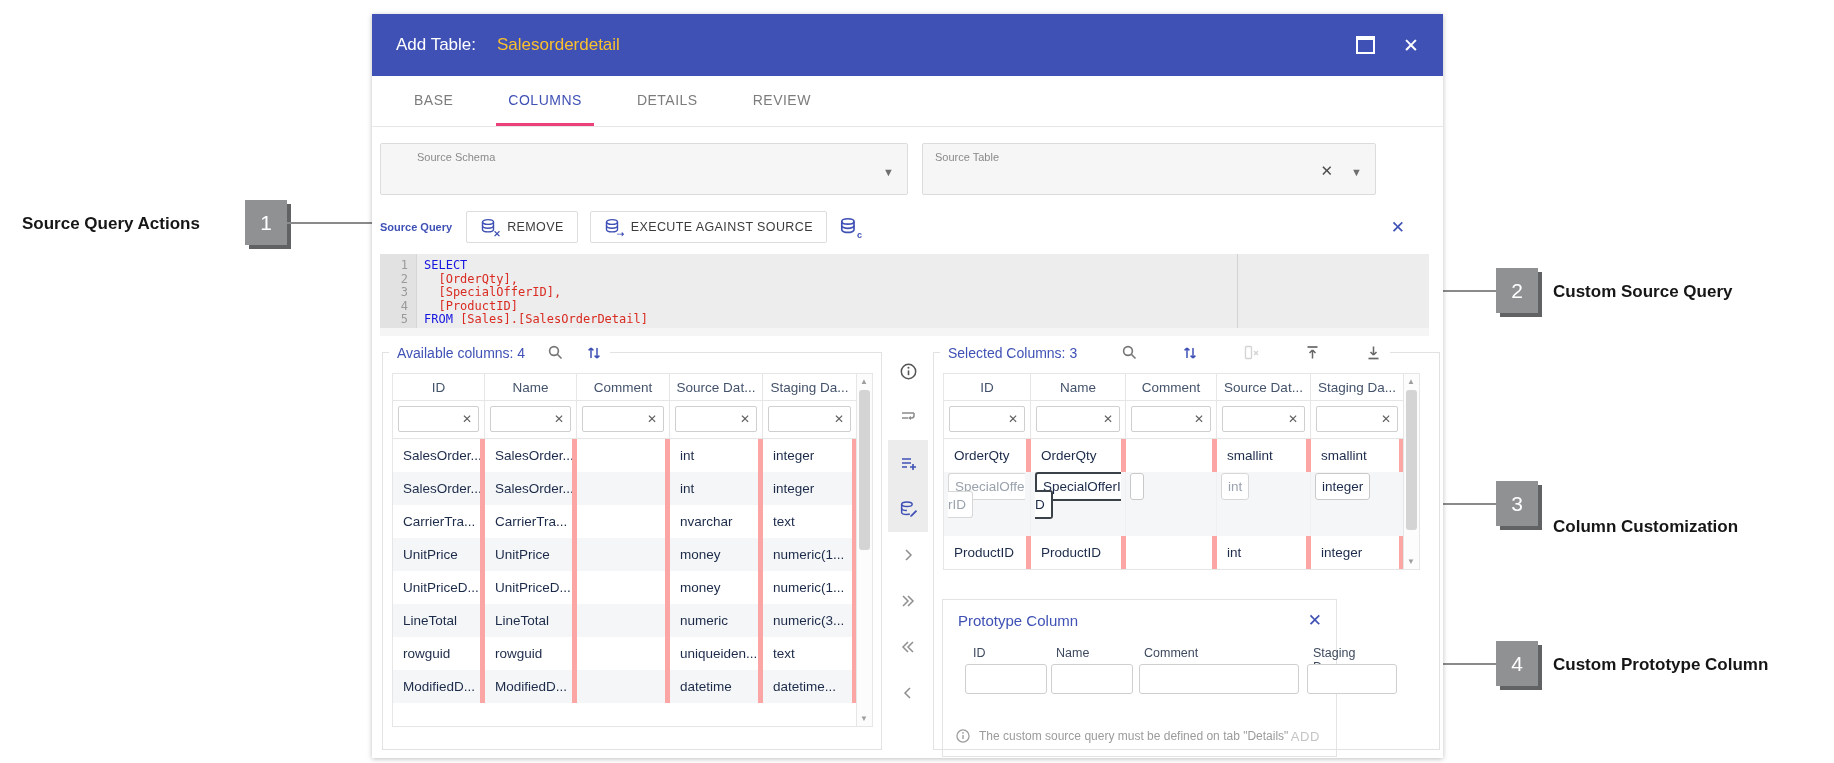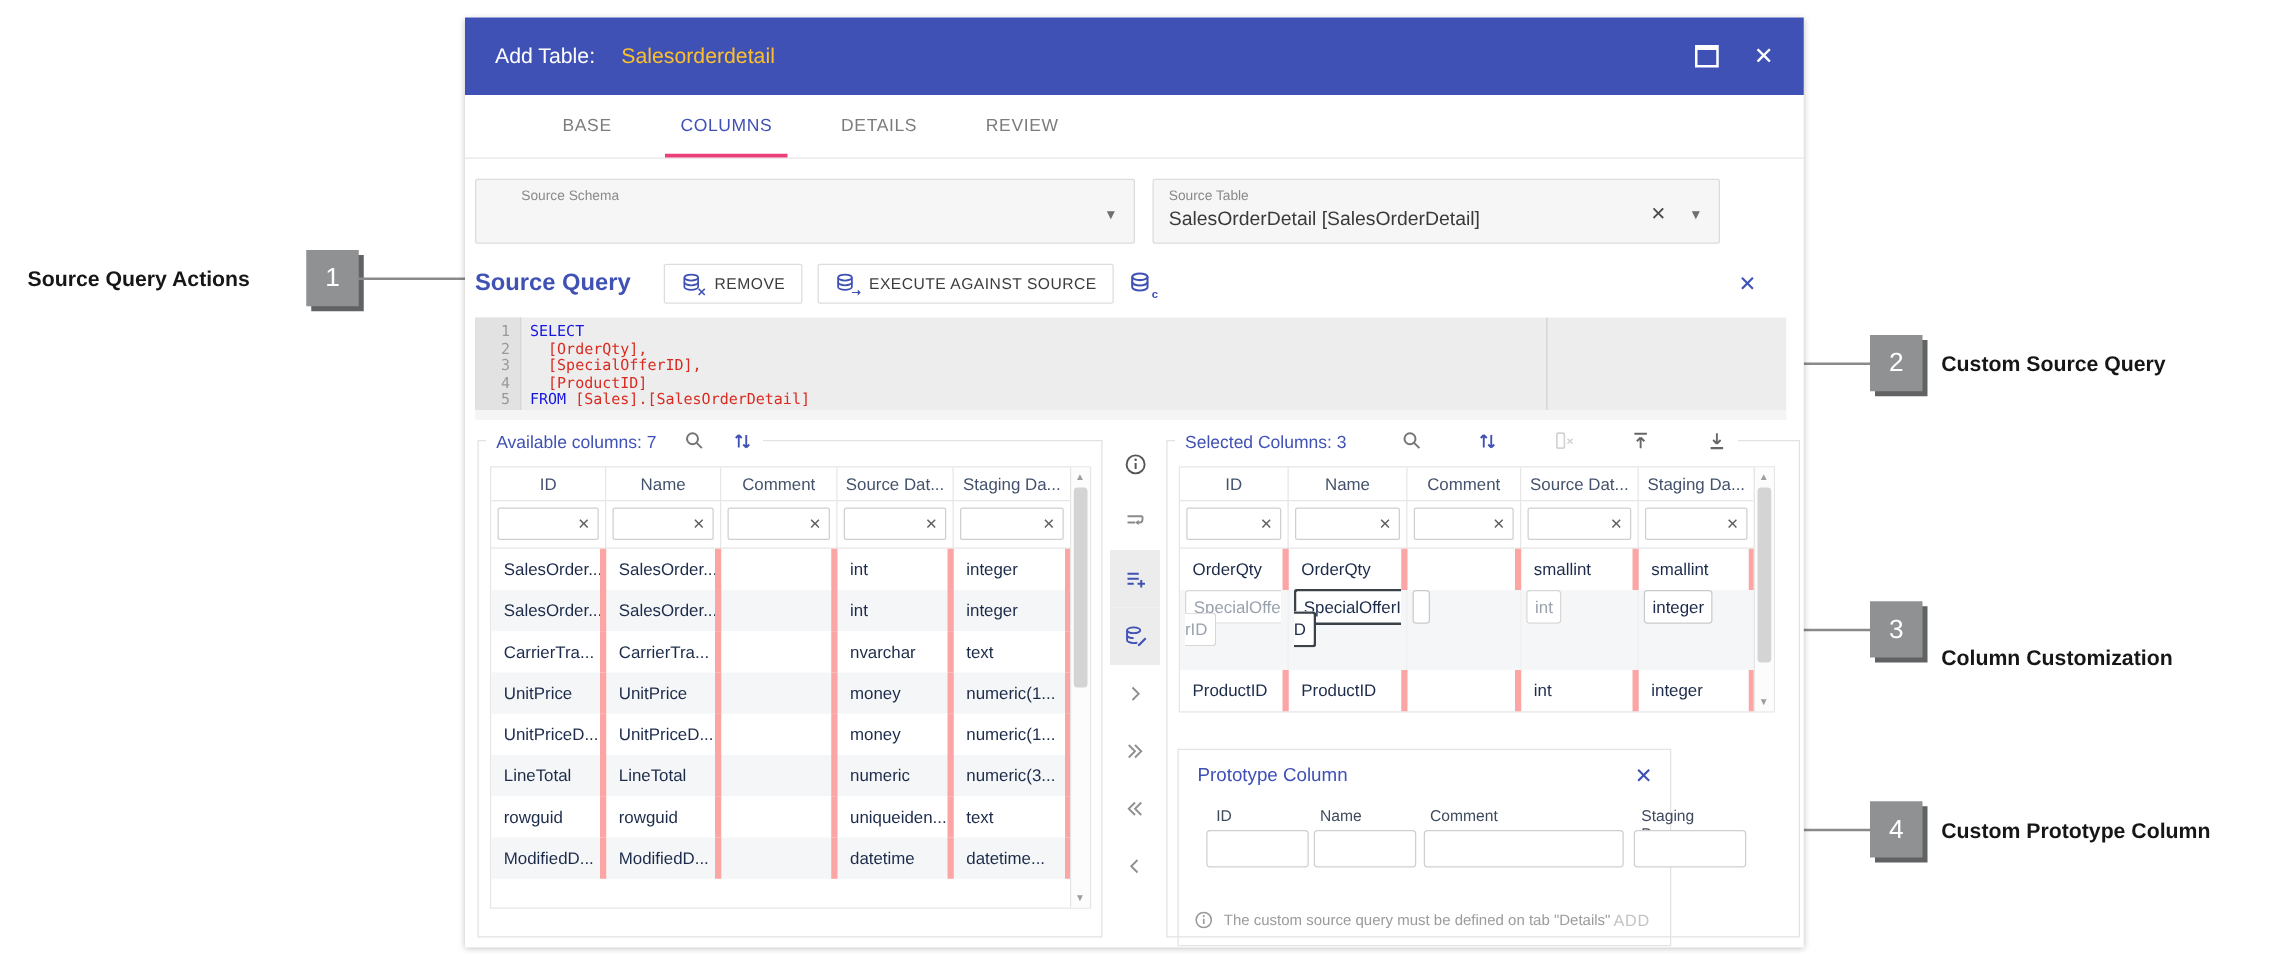--- a/index.html
+++ b/index.html
@@ -14,36 +14,36 @@
 
   
   .dialog{position:absolute;left:372px;top:14px;width:1071px;height:744px;background:#fff;
           box-shadow:0 1px 5px rgba(0,0,0,.25);}
   .titlebar{height:62px;background:#3f51b5;display:flex;align-items:center;padding:0 24px;color:#fff;font-size:17px;}
   .title-name{color:#fbc02d;margin-left:21px;}
   .win-icons{margin-left:auto;display:flex;align-items:center;gap:28px;}
   .win-max{width:15px;height:12px;border:2px solid #fff;border-top-width:4px;display:inline-block;}
   .win-close{color:#fff;font-size:19px;line-height:1;}
 
-  .tabs{height:50px;border-bottom:1px solid #e6e6e6;padding-left:66px;display:flex;}
+  .tabs{height:50px;border-bottom:1px solid #e6e6e6;padding-left:30px;display:flex;}
   .tab{padding:0 12px;margin-right:31px;display:flex;align-items:center;font-size:14px;
        letter-spacing:.5px;color:#7c7c7c;border-bottom:3px solid transparent;cursor:default;}
   .tab.active{color:#3f51b5;border-bottom-color:#ec407a;}
 
   .fields-row{position:absolute;top:129px;left:8px;width:1055px;height:52px;display:flex;gap:14px;}
   .combo{background:#f6f6f6;border:1px solid #dcdcdc;border-radius:2px;position:relative;padding:7px 12px;box-sizing:border-box;}
   .combo-schema{width:528px;padding-left:36px;}
   .combo-table{width:454px;}
   .flabel{font-size:11px;color:#8a8a8a;display:block;}
   .fvalue{font-size:15.5px;color:#3a3a3a;display:block;margin-top:4px;}
   .caret{position:absolute;right:13px;top:22px;color:#6f6f6f;font-size:11px;}
   .combo-clear{position:absolute;right:42px;top:18px;color:#4c4c4c;font-size:15px;}
 
   .sq-row{position:absolute;top:196px;left:8px;width:1040px;height:34px;display:flex;align-items:center;}
-  .sq-title{color:#3f51b5;font-weight:bold;font-size:19px;margin-right:26px;}
+  .sq-title{color:#3f51b5;font-weight:bold;font-size:11px;margin-right:14px;}
   .btn{display:flex;align-items:center;gap:9px;border:1px solid #ddd;border-radius:2px;height:32px;
        padding:0 13px;font-size:12.5px;color:#3c3c3c;letter-spacing:.4px;background:#fff;margin-right:12px;box-sizing:border-box;}
   .dbicon{position:relative;width:18px;height:18px;display:inline-block;}
   .db-badge{position:absolute;right:-3px;bottom:-3px;font-size:9px;color:#3f51b5;font-weight:bold;line-height:1;}
   .sq-close{margin-left:auto;margin-right:15px;color:#3f51b5;font-size:17px;}
 
   
   .code{position:absolute;top:240px;left:8px;width:1049px;height:82px;background:#ededed;
         font-family:"DejaVu Sans Mono",monospace;font-size:12px;line-height:13.5px;}
   .gutter-bg{position:absolute;left:0;top:0;bottom:8px;width:36px;background:#e2e2e2;border-right:1px solid #d6d6d6;}
@@ -146,21 +146,20 @@
       <span class="tab">REVIEW</span>
     </div>
 
     <div class="fields-row">
       <div class="combo combo-schema">
         <span class="flabel">Source Schema</span>
         <span class="caret">▼</span>
       </div>
       <div class="combo combo-table">
         <span class="flabel">Source Table</span>
-        <span class="fvalue">SalesOrderDetail [SalesOrderDetail]</span>
         <span class="combo-clear">✕</span>
         <span class="caret">▼</span>
       </div>
     </div>
 
     <div class="sq-row">
       <span class="sq-title">Source Query</span>
 
       <button class="btn">
         <span class="dbicon">
@@ -226,21 +225,21 @@
             <span class="ln">5</span>
             <span class="kw">FROM</span>
             <span class="idf"> [Sales].[SalesOrderDetail]</span>
           </div>
       </div>
       <span class="hstrip"></span>
     </div>
 
     <fieldset class="fs fs-avail">
       <legend>
-        <span class="leg-text">Available columns: 7</span>
+        <span class="leg-text">Available columns: 4</span>
         <span class="leg-icon">
           <svg width="17" height="17" viewBox="0 0 17 17">
               <circle cx="7" cy="7" r="4.4" fill="none" stroke="#757575" stroke-width="1.6"></circle>
               <line x1="10.3" y1="10.3" x2="14.5" y2="14.5" stroke="#757575" stroke-width="1.6"></line>
             </svg>
         </span>
         <span class="leg-icon">
           <svg width="16" height="16" viewBox="0 0 16 16">
               <path d="M5 13V3M5 3L2.6 5.4M5 3l2.4 2.4" fill="none" stroke="#3f51b5" stroke-width="1.5"></path>
               <path d="M11 3v10M11 13l-2.4-2.4M11 13l2.4-2.4" fill="none" stroke="#3f51b5" stroke-width="1.5"></path>

